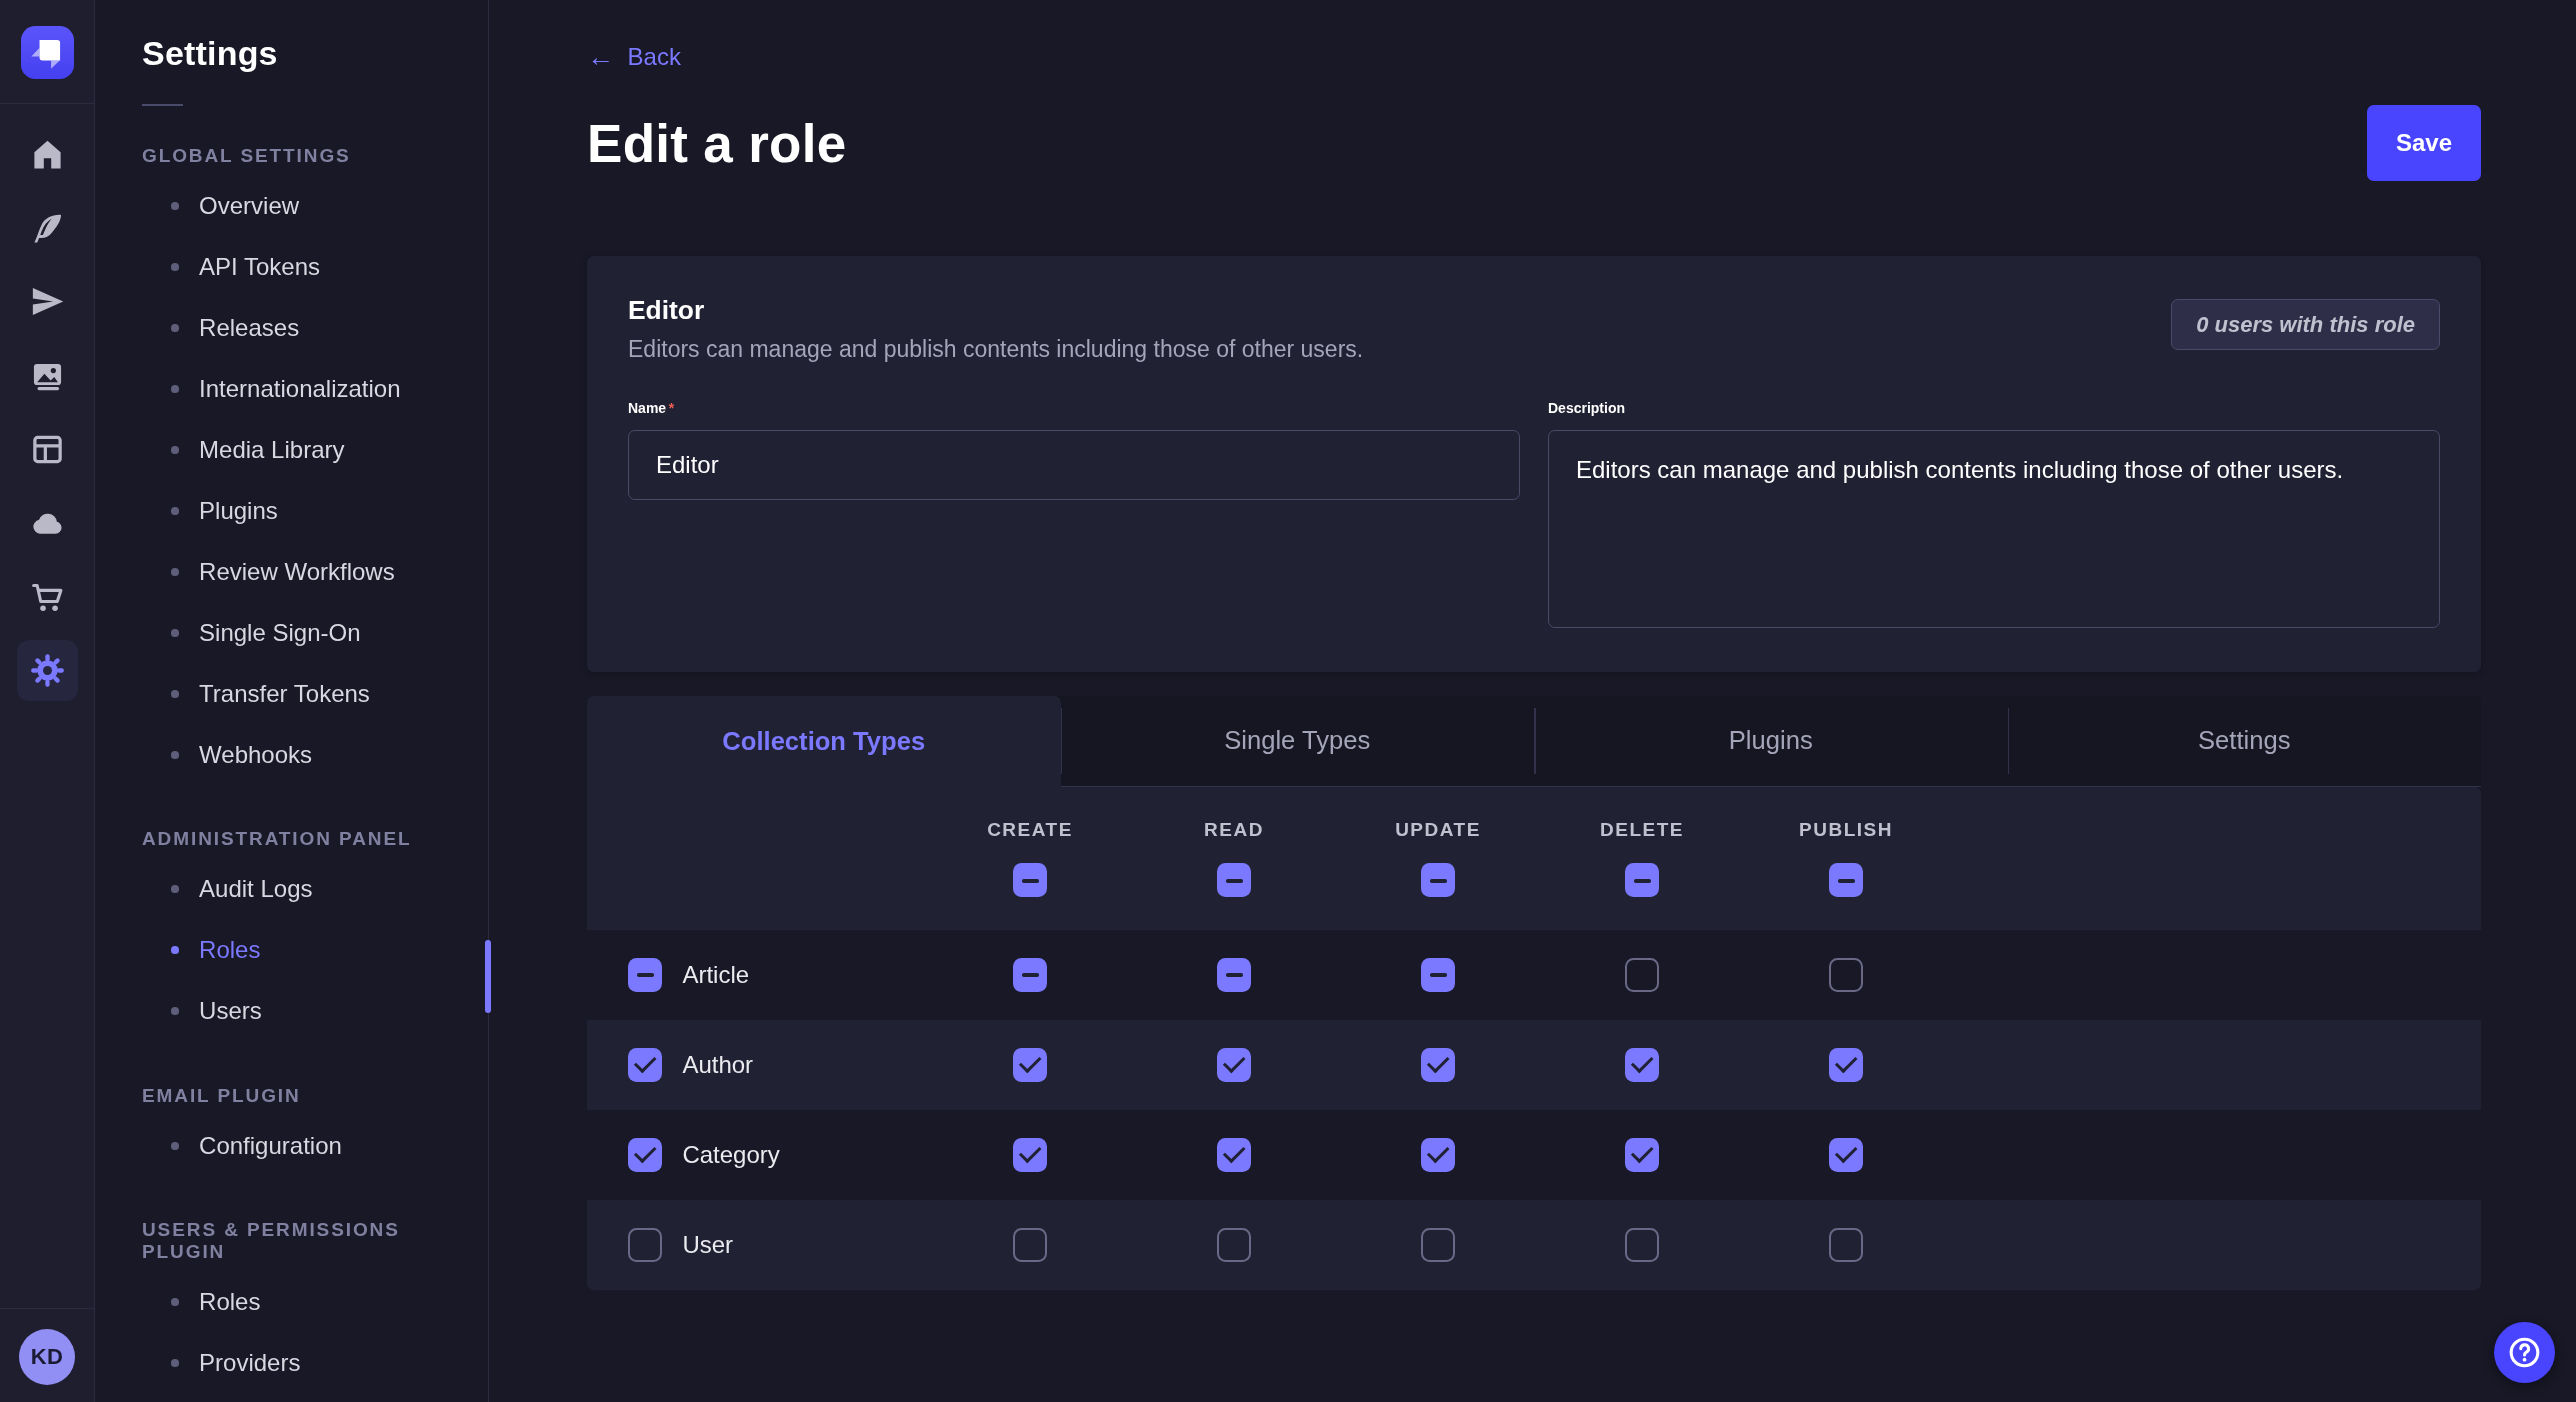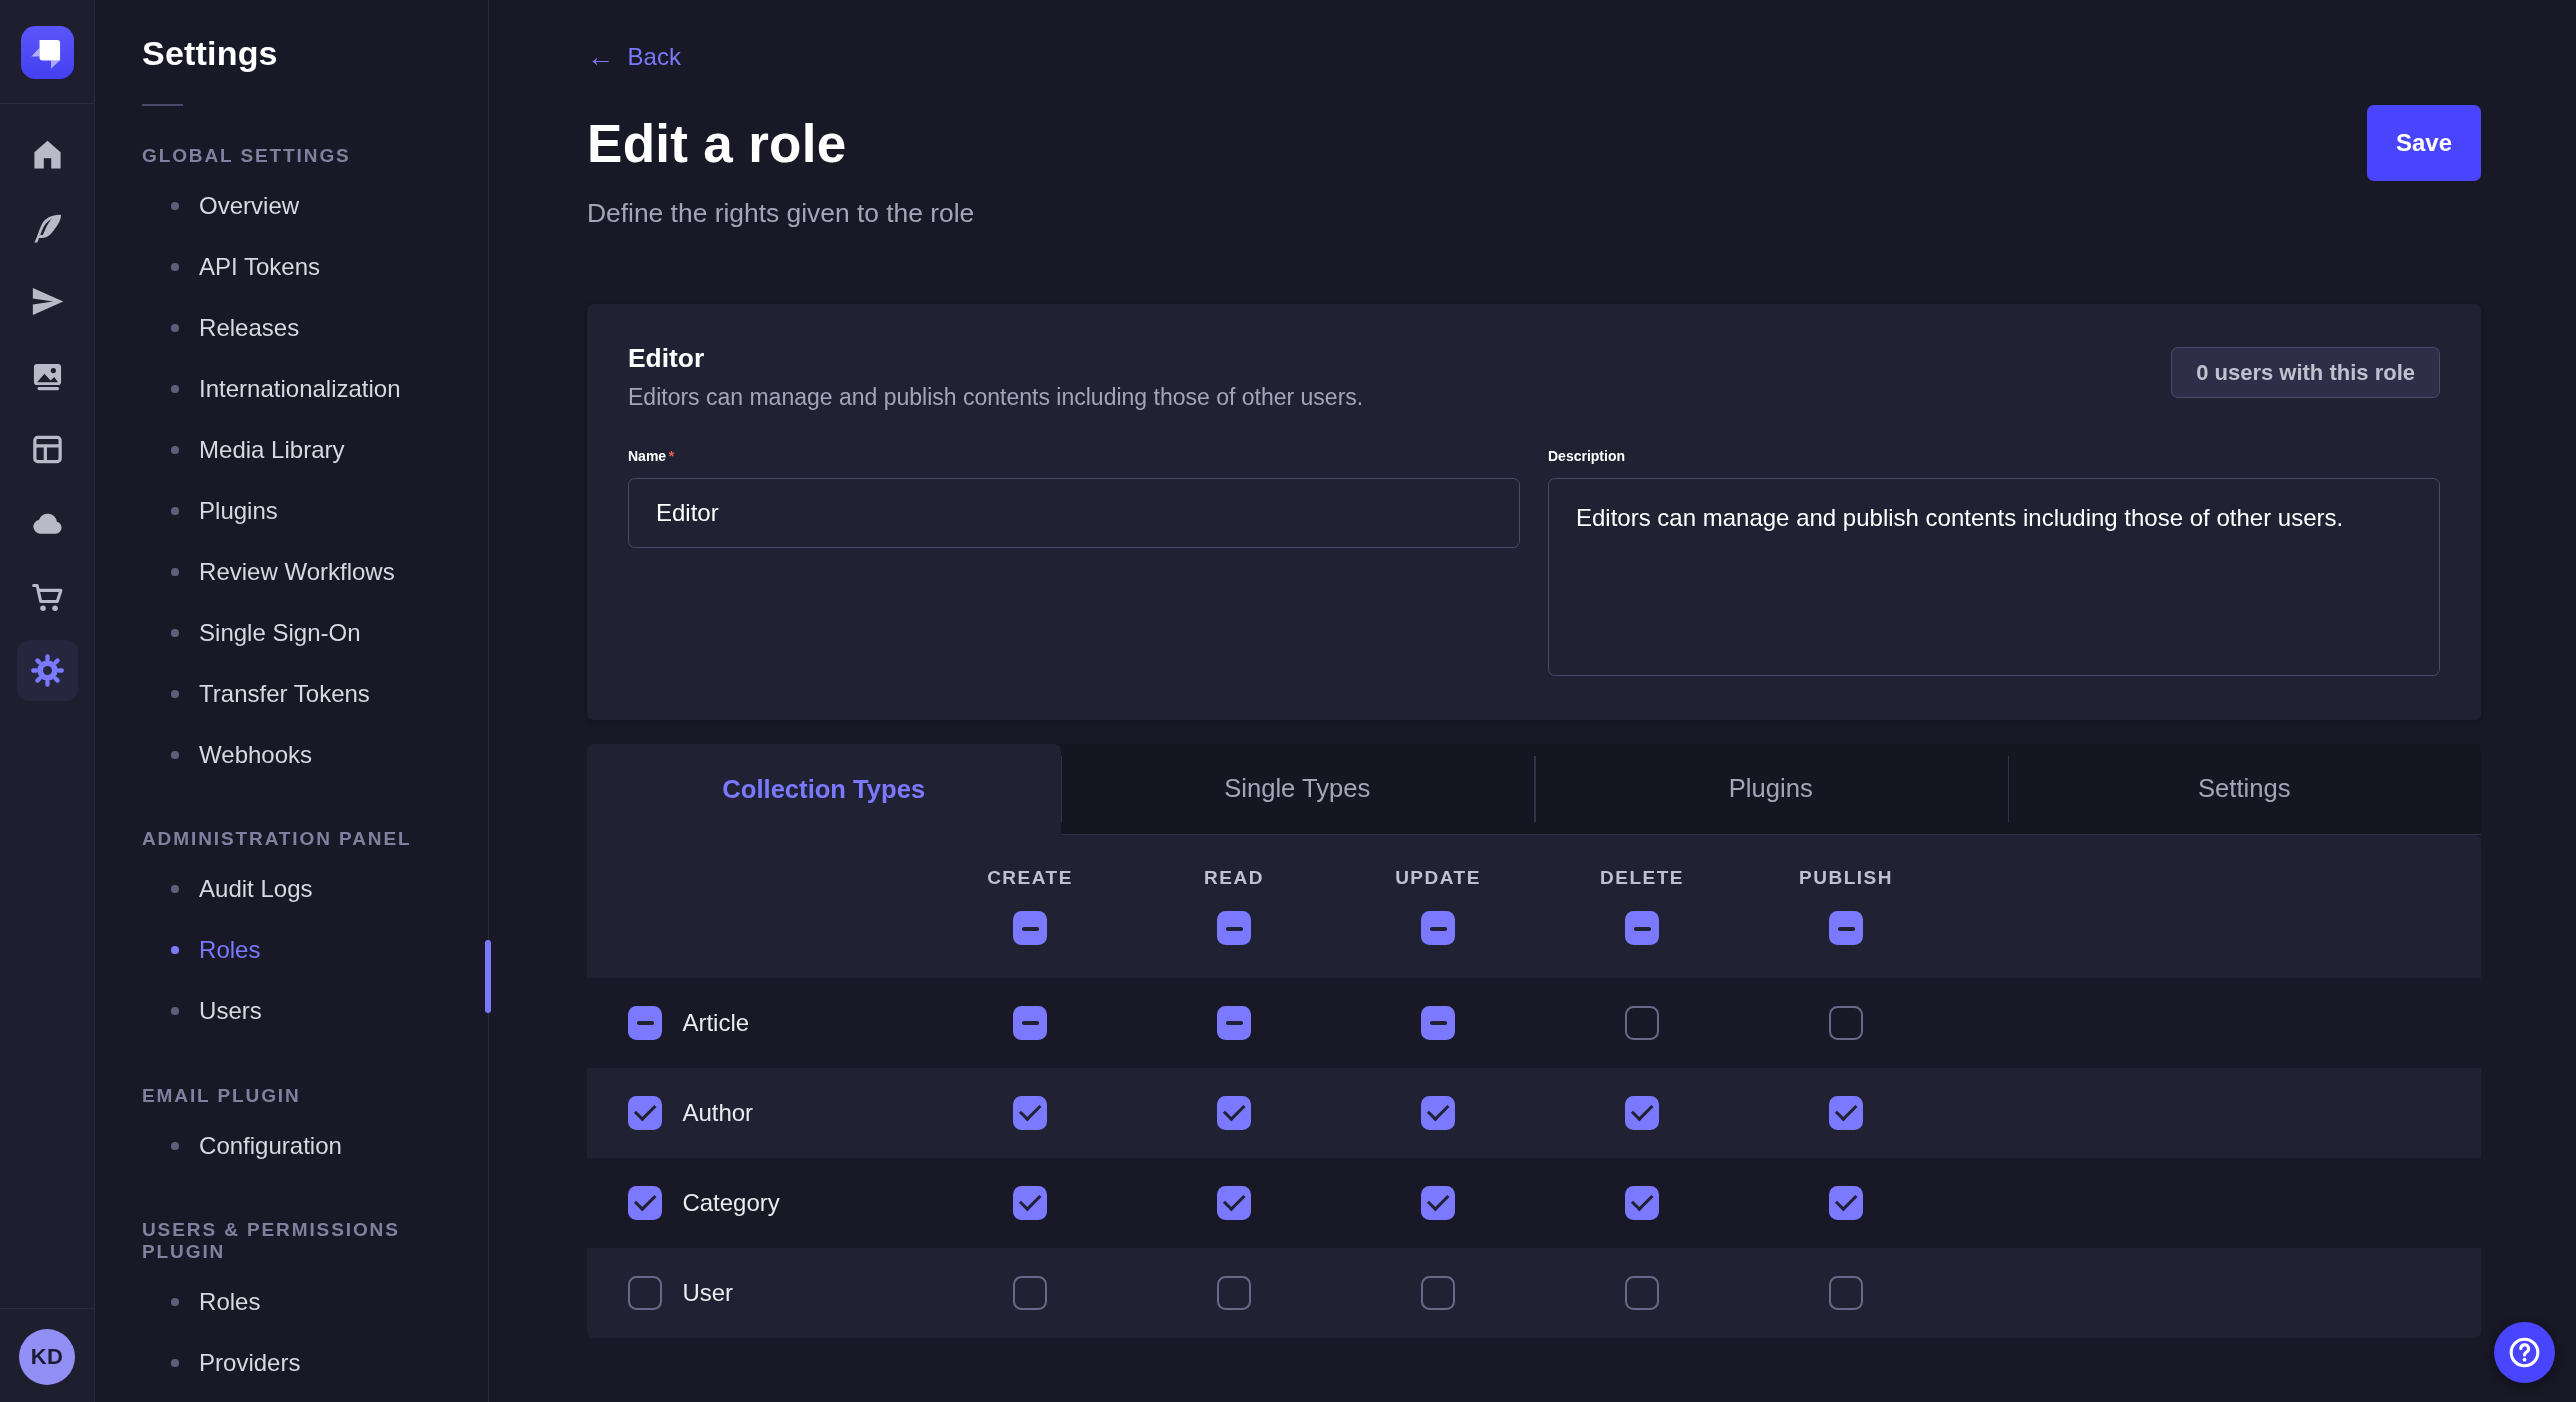--- a/index.html
+++ b/index.html
@@ -39,21 +39,21 @@
   .back-link .arrow { font-size:27px; line-height:1; }
   .title-row { display:flex; align-items:center; justify-content:space-between; margin-top:34px; }
   .page-title { font-size:53px; font-weight:bold; letter-spacing:0.3px; }
   .save-btn { background:#4945ff; border:none; color:#fff; font-size:24px; font-weight:bold; font-family:inherit; padding:0 29px; height:76px; border-radius:6.8px; cursor:pointer; }
   .page-subtitle { font-size:26.4px; color:#a5a5ba; margin-top:17px; }
 
   
   .role-card { margin-top:75px; background:#212134; border-radius:6.8px; padding:39px 41px 41px; position:relative; box-shadow:0 1.7px 6.8px rgba(0,0,0,.15); }
   .role-card .card-title { font-size:26.4px; font-weight:bold; }
   .role-card .card-desc { font-size:23px; color:#a5a5ba; margin-top:10.2px; }
-  .users-badge { position:absolute; top:43px; right:41px; height:51px; display:flex; align-items:center; padding:0 24px; border:1.7px solid #4a4a6a; border-radius:6.8px; background:#2e2e48; font-size:22px; font-weight:bold; color:#c0c0cf; }
+  .users-badge { position:absolute; top:43px; right:41px; height:51px; display:flex; align-items:center; padding:0 24px; border:1.7px solid #4a4a6a; border-radius:6.8px; background:#2e2e48; font-size:22px; font-weight:bold; color:#c0c0cf;font-style:italic; }
   .fields { display:grid; grid-template-columns:1fr 1fr; gap:0 28px; margin-top:37px; }
   .field-label { font-size:14px; font-weight:bold; margin-bottom:13.6px; }
   .req { color:#ee5e52; margin-left:2.6px; }
   .text-input { width:100%; height:70px; background:#212134; border:1.7px solid #4a4a6a; border-radius:6.8px; color:#fff; font-size:24px; font-family:inherit; padding:0 27px; outline:none; }
   .textarea { width:100%; height:198px; background:#212134; border:1.7px solid #4a4a6a; border-radius:6.8px; color:#fff; font-size:24px; font-family:inherit; padding:22px 27px; outline:none; resize:none; line-height:1.4; }
 
   
   .tabs-row { display:flex; margin-top:24px; height:91px; background:#161622; border-radius:6.8px 6.8px 0 0; border-bottom:1.7px solid #32324d; }
   .tab { flex:1; display:flex; align-items:center; justify-content:center; font-size:25.6px; color:#a5a5ba; cursor:pointer; position:relative; }
   .tab .tab-sep { position:absolute; left:0; top:12px; bottom:12px; width:1.7px; background:#32324d; }
@@ -256,21 +256,20 @@
   <main class="main">
     <a class="back-link">
       <span class="arrow">←</span>
       <span>Back</span>
     </a>
 
     <div class="title-row">
       <h2 class="page-title">Edit a role</h2>
       <button class="save-btn">Save</button>
     </div>
-    <div class="page-subtitle">Define the rights given to the role</div>
 
     
     <section class="role-card">
       <div class="card-title">Editor</div>
       <div class="card-desc">Editors can manage and publish contents including those of other users.</div>
       <div class="users-badge">0 users with this role</div>
 
       <div class="fields">
         <div>
           <div class="field-label">

